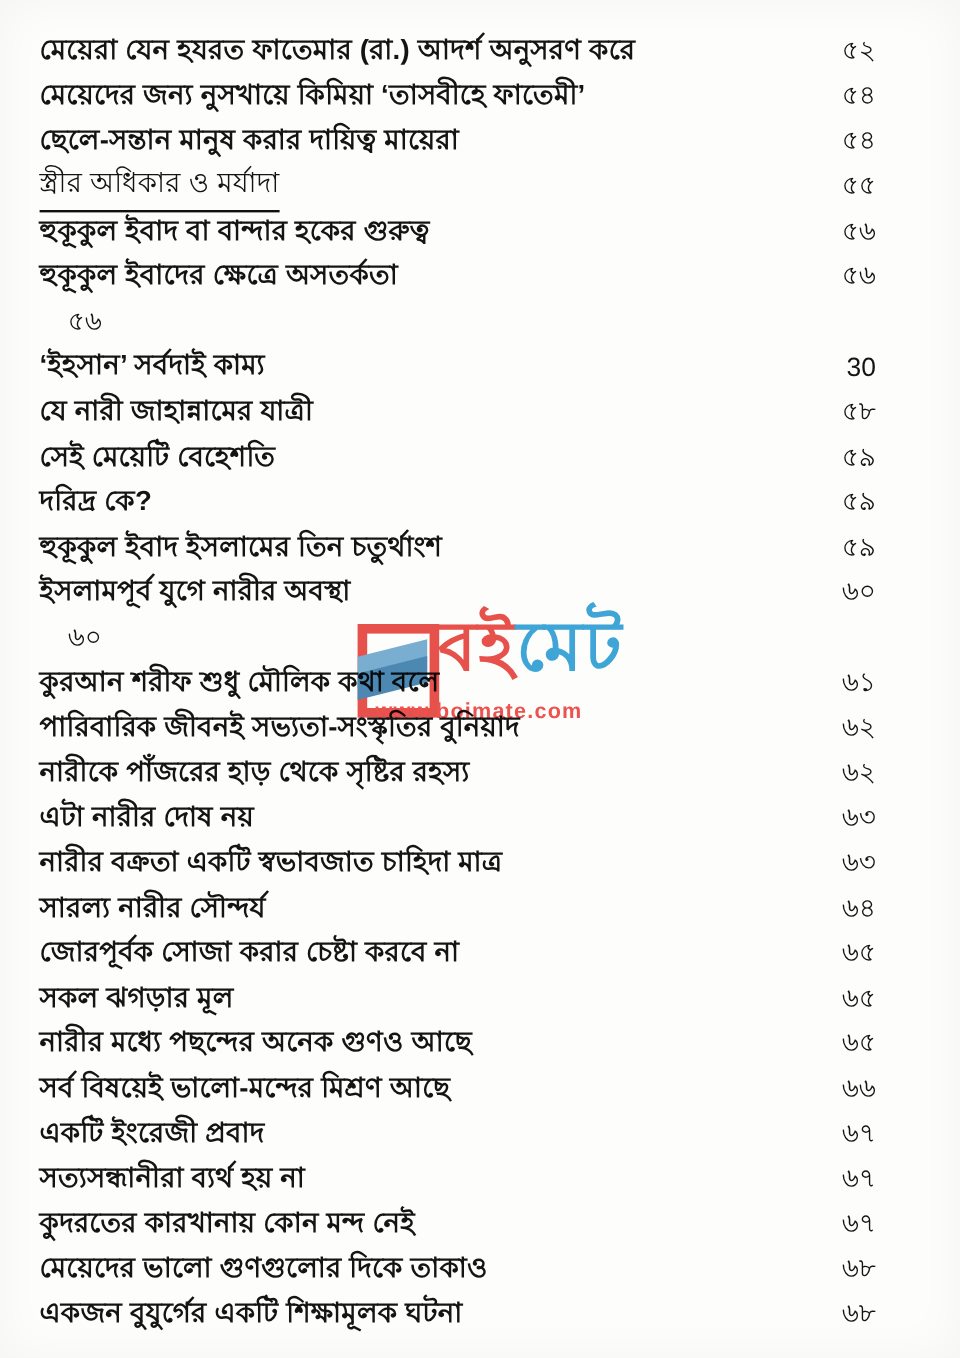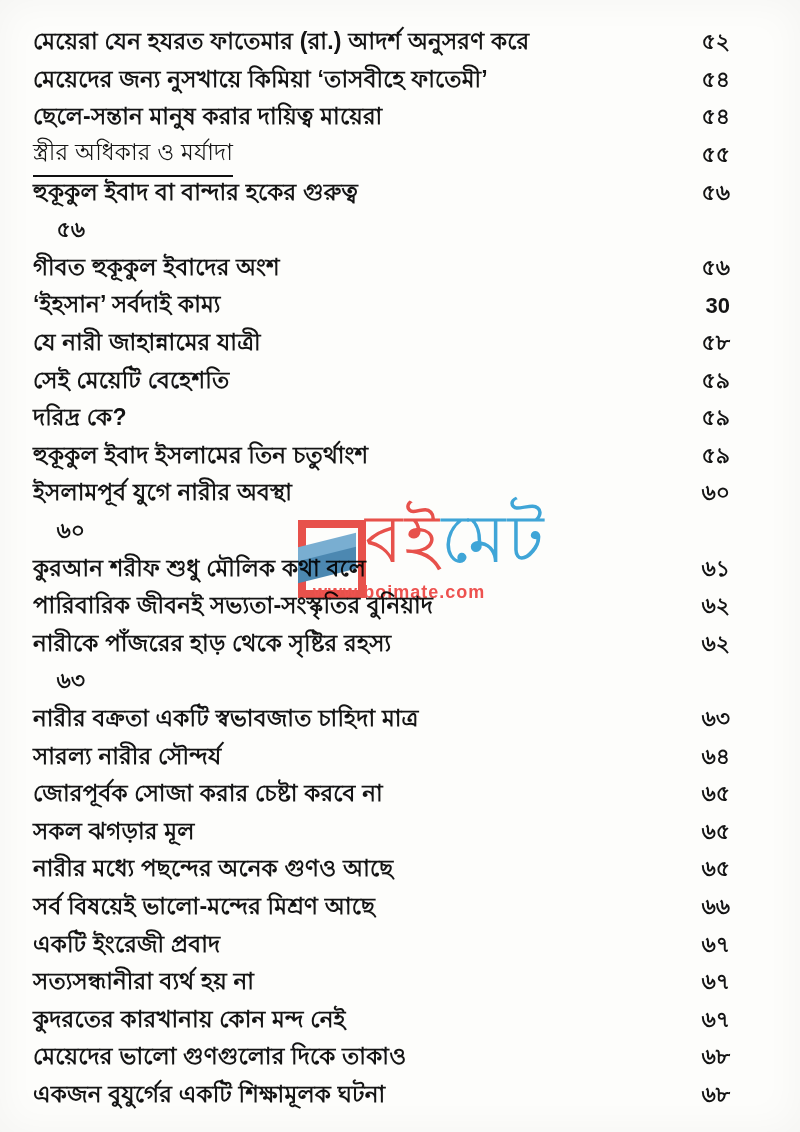--- a/index.html
+++ b/index.html
@@ -32,21 +32,21 @@
     gap: 32px;
   }
   .row .title {
     font-size: 23px;
     font-weight: 600;
     white-space: nowrap;
     letter-spacing: 0.2px;
   }
   .row .pageno {
     font-size: 22px;
-    font-weight: 700;
+    font-weight: 400;
     min-width: 52px;
     text-align: right;
   }
   .row.heading .title {
     font-weight: 400;
     border-bottom: 2.5px solid #101010;
     padding-bottom: 2px;
   }
   
   .watermark {
@@ -83,22 +83,22 @@
     top: 26px;
     width: 58px;
     height: 22px;
     background: #3c7fae;
     transform: skewY(-14deg);
   }
   .wm-brand {
     position: absolute;
     left: 72px;
     top: -14px;
-    font-size: 67px;
-    font-weight: 400;
+    font-size: 57px;
+    font-weight: 700;
     line-height: 110px;
     letter-spacing: 2px;
     white-space: nowrap;
   }
   .wm-brand .red  { color: #e8423c; }
   .wm-brand .blue { color: #2e9fd8; }
   .wm-url {
     position: absolute;
     left: 20px;
     top: 84px;
@@ -129,24 +129,24 @@
     </div>
       <div class="row heading">
       <span class="title">স্ত্রীর অধিকার ও মর্যাদা</span>
       <span class="pageno">৫৫</span>
     </div>
       <div class="row">
       <span class="title">হুকূকুল ইবাদ বা বান্দার হকের গুরুত্ব</span>
       <span class="pageno">৫৬</span>
     </div>
       <div class="row">
+      <span class="title">হুকূকুল ইবাদের ক্ষেত্রে অসতর্কতা</span>
       <span class="pageno">৫৬</span>
     </div>
       <div class="row">
-      <span class="title">গীবত হুকূকুল ইবাদের অংশ</span>
       <span class="pageno">৫৬</span>
     </div>
       <div class="row">
       <span class="title">‘ইহসান’ সর্বদাই কাম্য</span>
       <span class="pageno">30</span>
     </div>
       <div class="row">
       <span class="title">যে নারী জাহান্নামের যাত্রী</span>
       <span class="pageno">৫৮</span>
     </div>
@@ -175,20 +175,21 @@
     </div>
       <div class="row">
       <span class="title">পারিবারিক জীবনই সভ্যতা-সংস্কৃতির বুনিয়াদ</span>
       <span class="pageno">৬২</span>
     </div>
       <div class="row">
       <span class="title">নারীকে পাঁজরের হাড় থেকে সৃষ্টির রহস্য</span>
       <span class="pageno">৬২</span>
     </div>
       <div class="row">
+      <span class="title">এটা নারীর দোষ নয়</span>
       <span class="pageno">৬৩</span>
     </div>
       <div class="row">
       <span class="title">নারীর বক্রতা একটি স্বভাবজাত চাহিদা মাত্র</span>
       <span class="pageno">৬৩</span>
     </div>
       <div class="row">
       <span class="title">সারল্য নারীর সৌন্দর্য</span>
       <span class="pageno">৬৪</span>
     </div>

